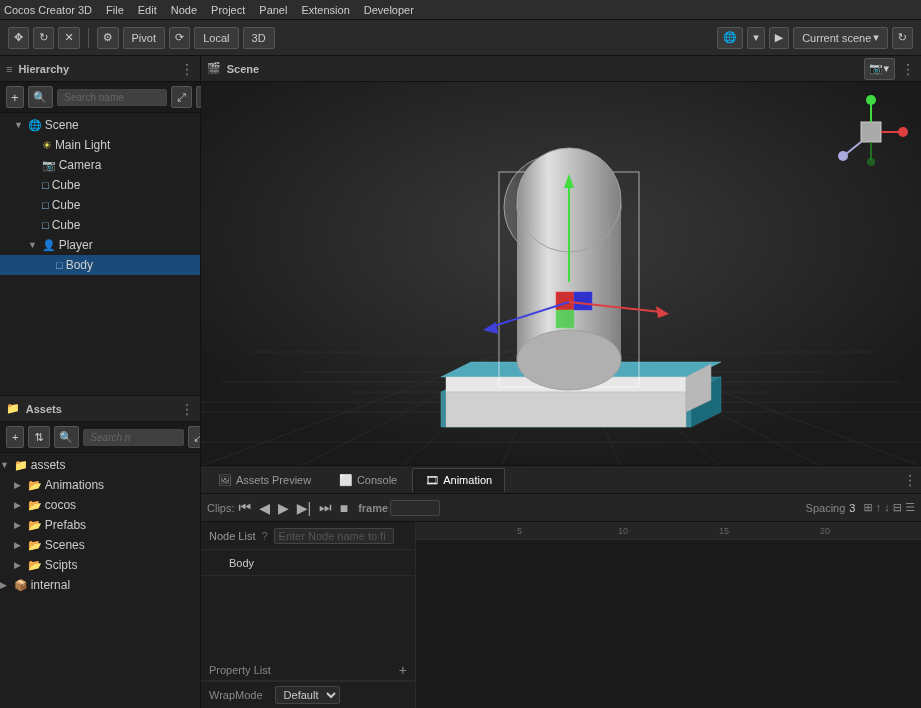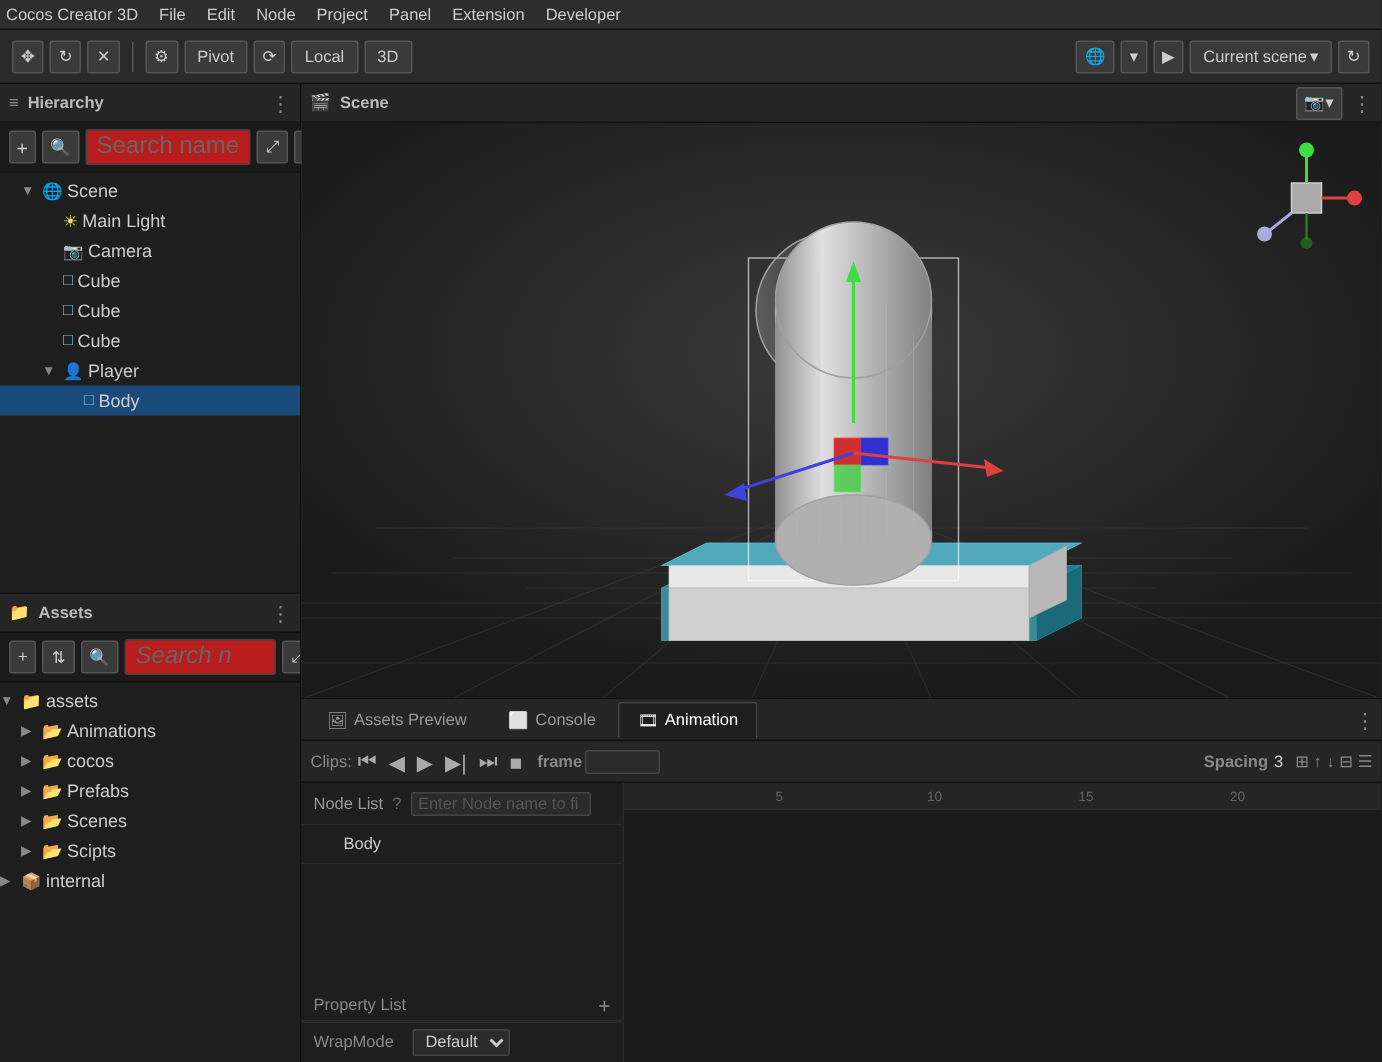--- a/index.html
+++ b/index.html
@@ -21,21 +21,21 @@
 
     
     #left-panel { width: 201px; display: flex; flex-direction: column; border-right: 1px solid #111; }
 
     
     #hierarchy { flex: 0 0 auto; height: 340px; display: flex; flex-direction: column; border-bottom: 1px solid #111; }
     .panel-header { background: #252525; height: 26px; display: flex; align-items: center; padding: 0 6px; border-bottom: 1px solid #111; font-size: 11px; color: #aaa; gap: 6px; }
     .panel-header-title { font-size: 11px; color: #bbb; font-weight: bold; }
     .panel-header-right { margin-left: auto; }
     .search-bar { background: #1a1a1a; padding: 4px 6px; display: flex; align-items: center; gap: 4px; border-bottom: 1px solid #111; }
-    .search-input { background: #b91c1c; border: 1px solid #444; color: #ccc; font-size: 16px; padding: 2px 6px; border-radius: 2px; width: 110px; outline: none; }
+    .search-input { background: #404040; border: 1px solid #444; color: #ccc; font-size: 10px; padding: 2px 6px; border-radius: 2px; width: 110px; outline: none; }
     .search-input::placeholder { color: #666; }
     .tree-content { flex: 1; overflow-y: auto; padding: 2px 0; }
     .tree-content::-webkit-scrollbar { width: 6px; }
     .tree-content::-webkit-scrollbar-track { background: #1e1e1e; }
     .tree-content::-webkit-scrollbar-thumb { background: #444; }
 
     .tree-item { display: flex; align-items: center; padding: 2px 0; cursor: pointer; font-size: 12px; height: 20px; }
     .tree-item.selected { background: #1a4a7a; }
     .tree-indent { display: inline-block; width: 14px; }
     .tree-arrow { display: inline-block; width: 14px; font-size: 9px; color: #888; }
@@ -448,21 +448,21 @@
         <div class="anim-toolbar">
           <span class="clips-label">Clips:</span>
           <button class="anim-btn">⏮</button>
           <button class="anim-btn">◀</button>
           <button class="anim-btn">▶</button>
           <button class="anim-btn">▶|</button>
           <button class="anim-btn">⏭</button>
           <button class="anim-btn">■</button>
           <span style="font-size:11px;color:#888;margin-left:6px;font-weight:bold;">frame</span>
           <input class="frame-input" style="margin-left: 2px;">
-          <span style="font-size:11px;color:#888;margin-left:auto;font-weight:bold;">Spacing</span>
+          <span style="font-size:11px;color:#888;margin-left:auto;">Spacing</span>
           <span class="spacing-val">3</span>
 
           <span style="margin-left:8px; color:#888; font-size:11px;">⊞ ↑ ↓ ⊟ ☰</span>
         </div>
 
         <div style="display:flex; flex:1; overflow:hidden;">
 
           <div style="width:215px; border-right:1px solid #2a2a2a; display:flex; flex-direction:column; flex-shrink:0;">
 
             <div class="anim-row" style="height:28px;">

